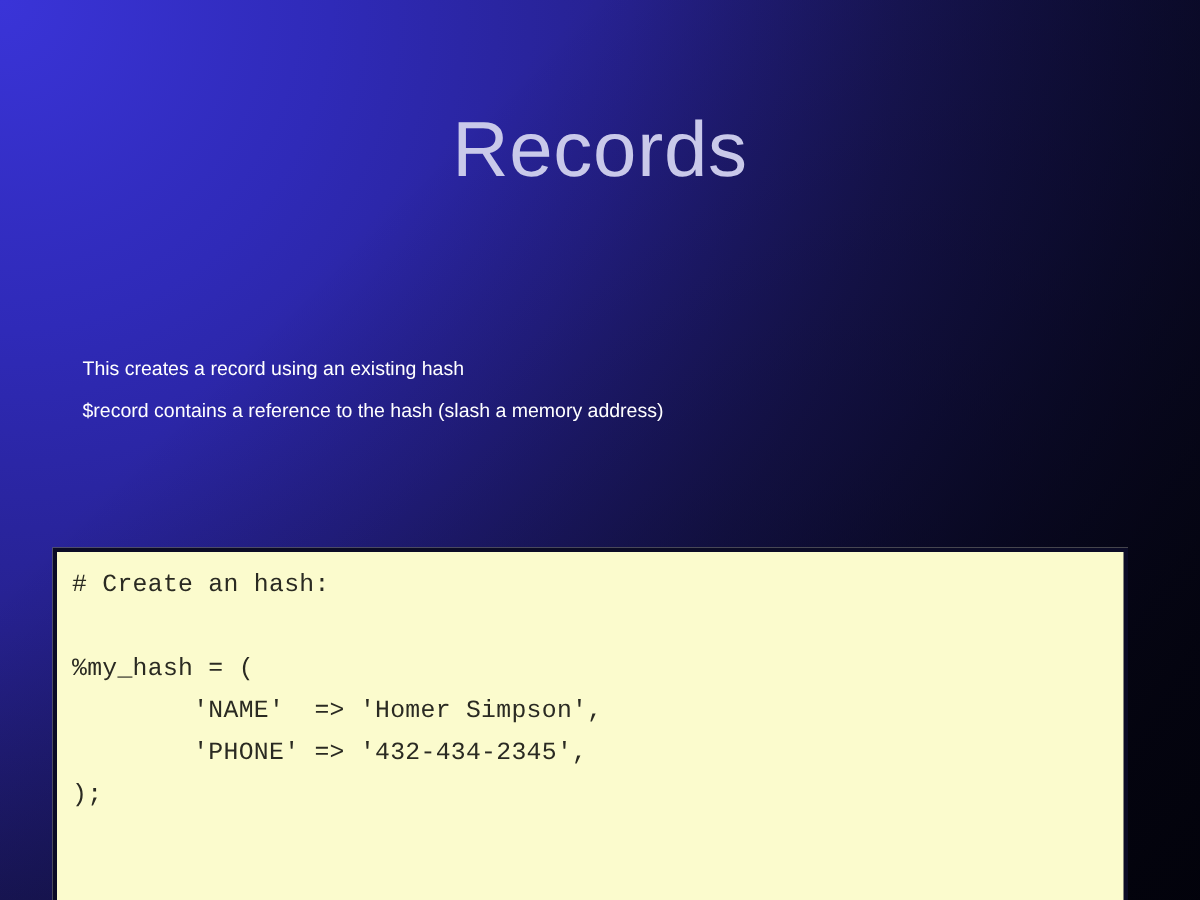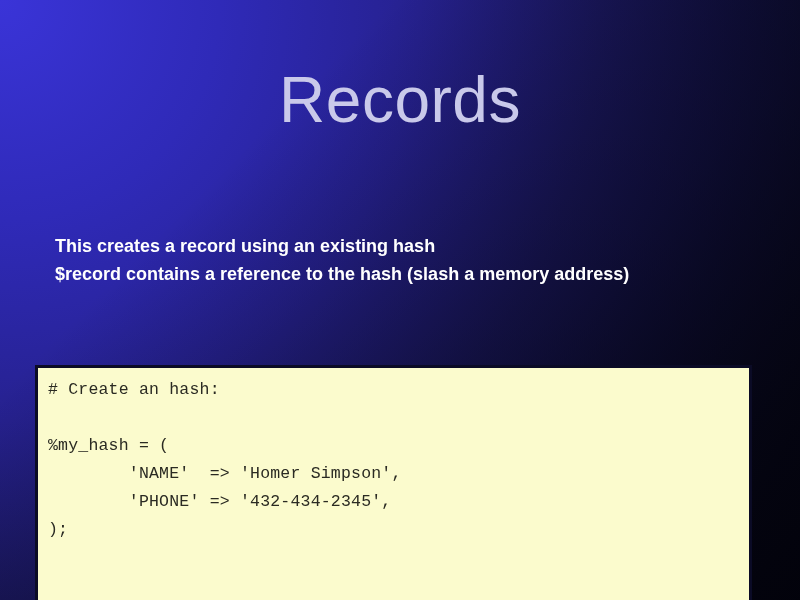--- a/index.html
+++ b/index.html
@@ -26,37 +26,37 @@
     pointer-events: none;
   }
   #slide > * { position: relative; z-index: 2; }
 
   .title {
     position: absolute;
     left: 0;
     top: 72px;
     width: 800px;
     text-align: center;
-    font-size: 64px;
+    font-size: 52px;
     line-height: 56px;
     font-weight: 400;
     color: #c9c9ea;
     letter-spacing: 0.5px;
   }
 
   .bullets {
     position: absolute;
     left: 55px;
     top: 182px;
     width: 690px;
   }
   .bullet {
     color: #ffffff;
-    font-size: 18px;
-    font-weight: bold;
+    font-size: 13px;
+    font-weight: normal;
     line-height: 16px;
     margin-bottom: 12px;
     white-space: nowrap;
   }
 
   .code-box {
     position: absolute;
     left: 35px;
     top: 253px;
     width: 717px;

